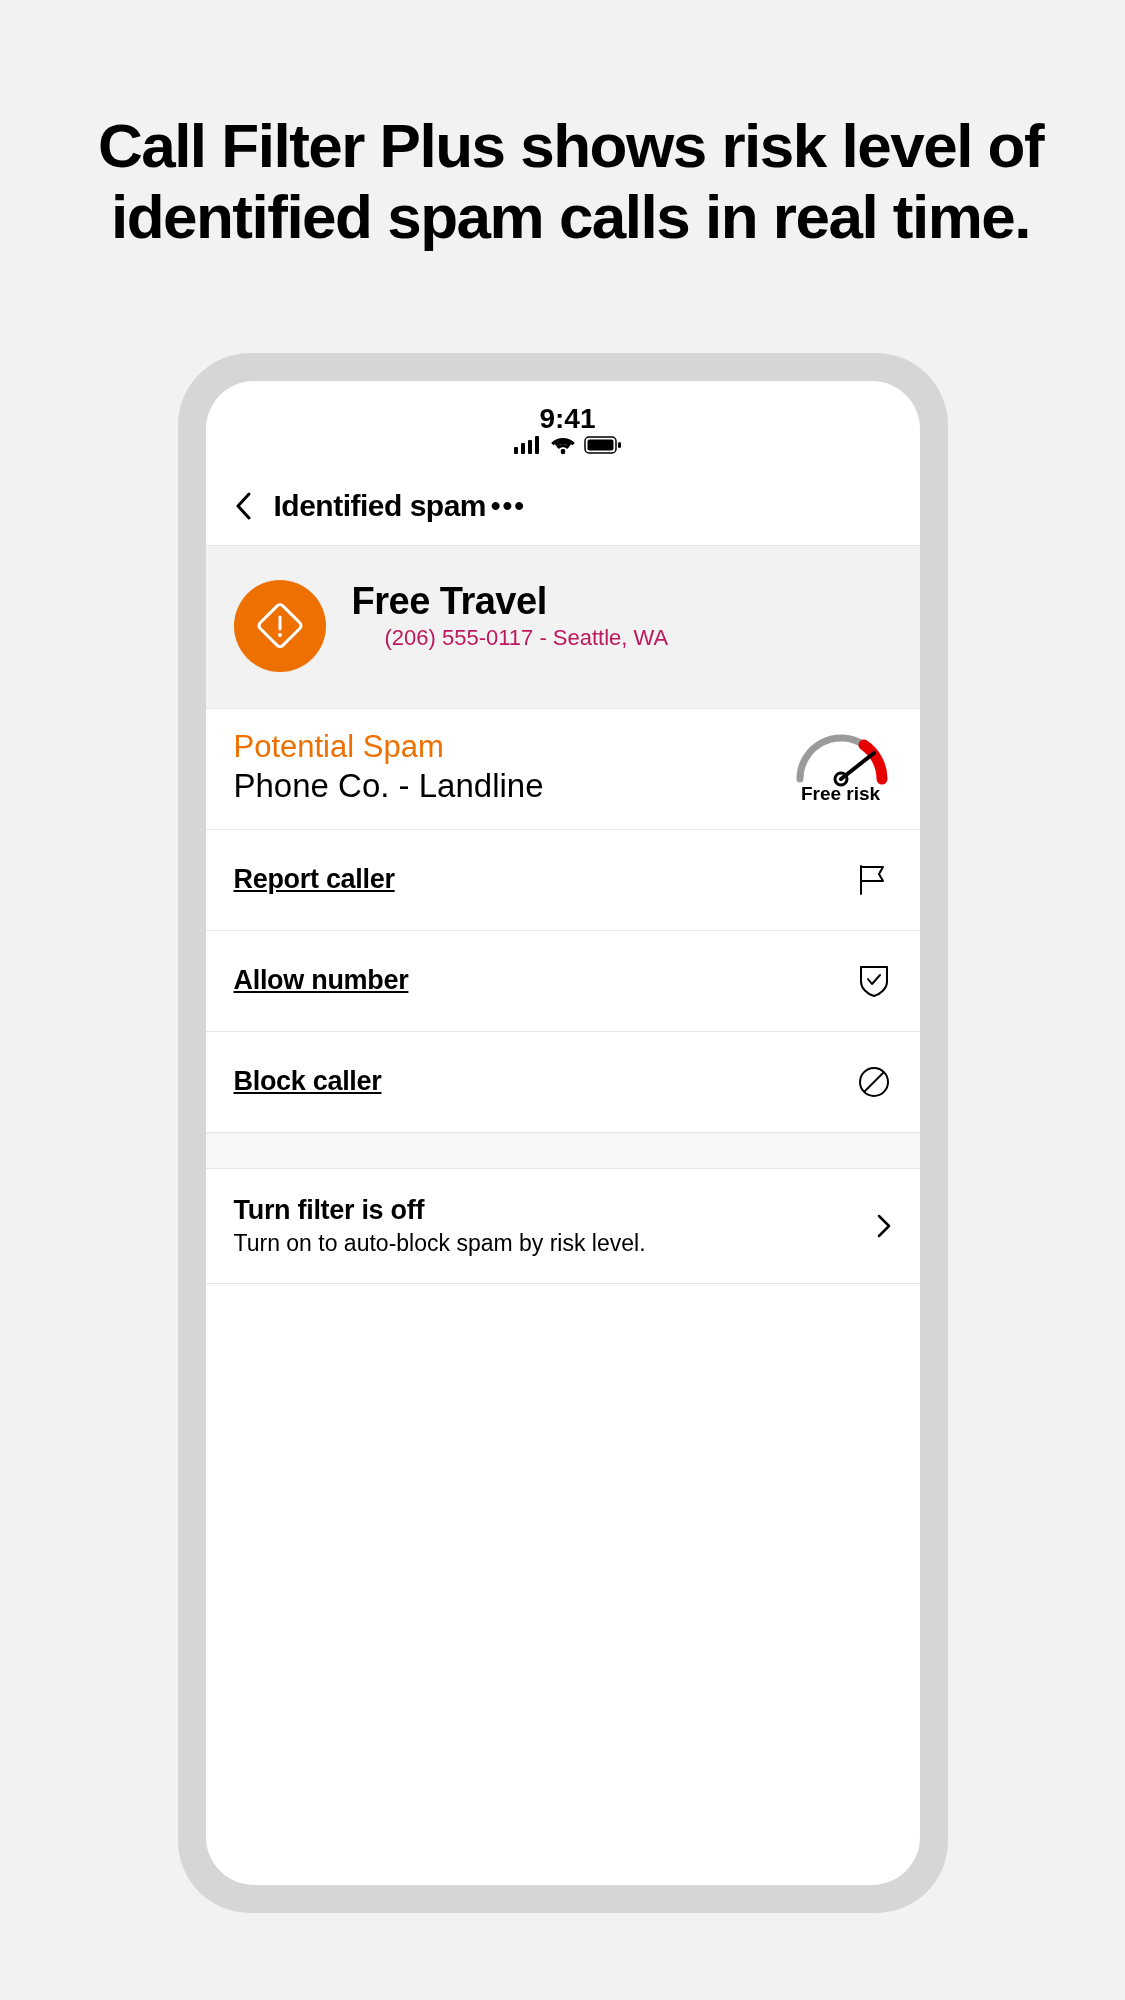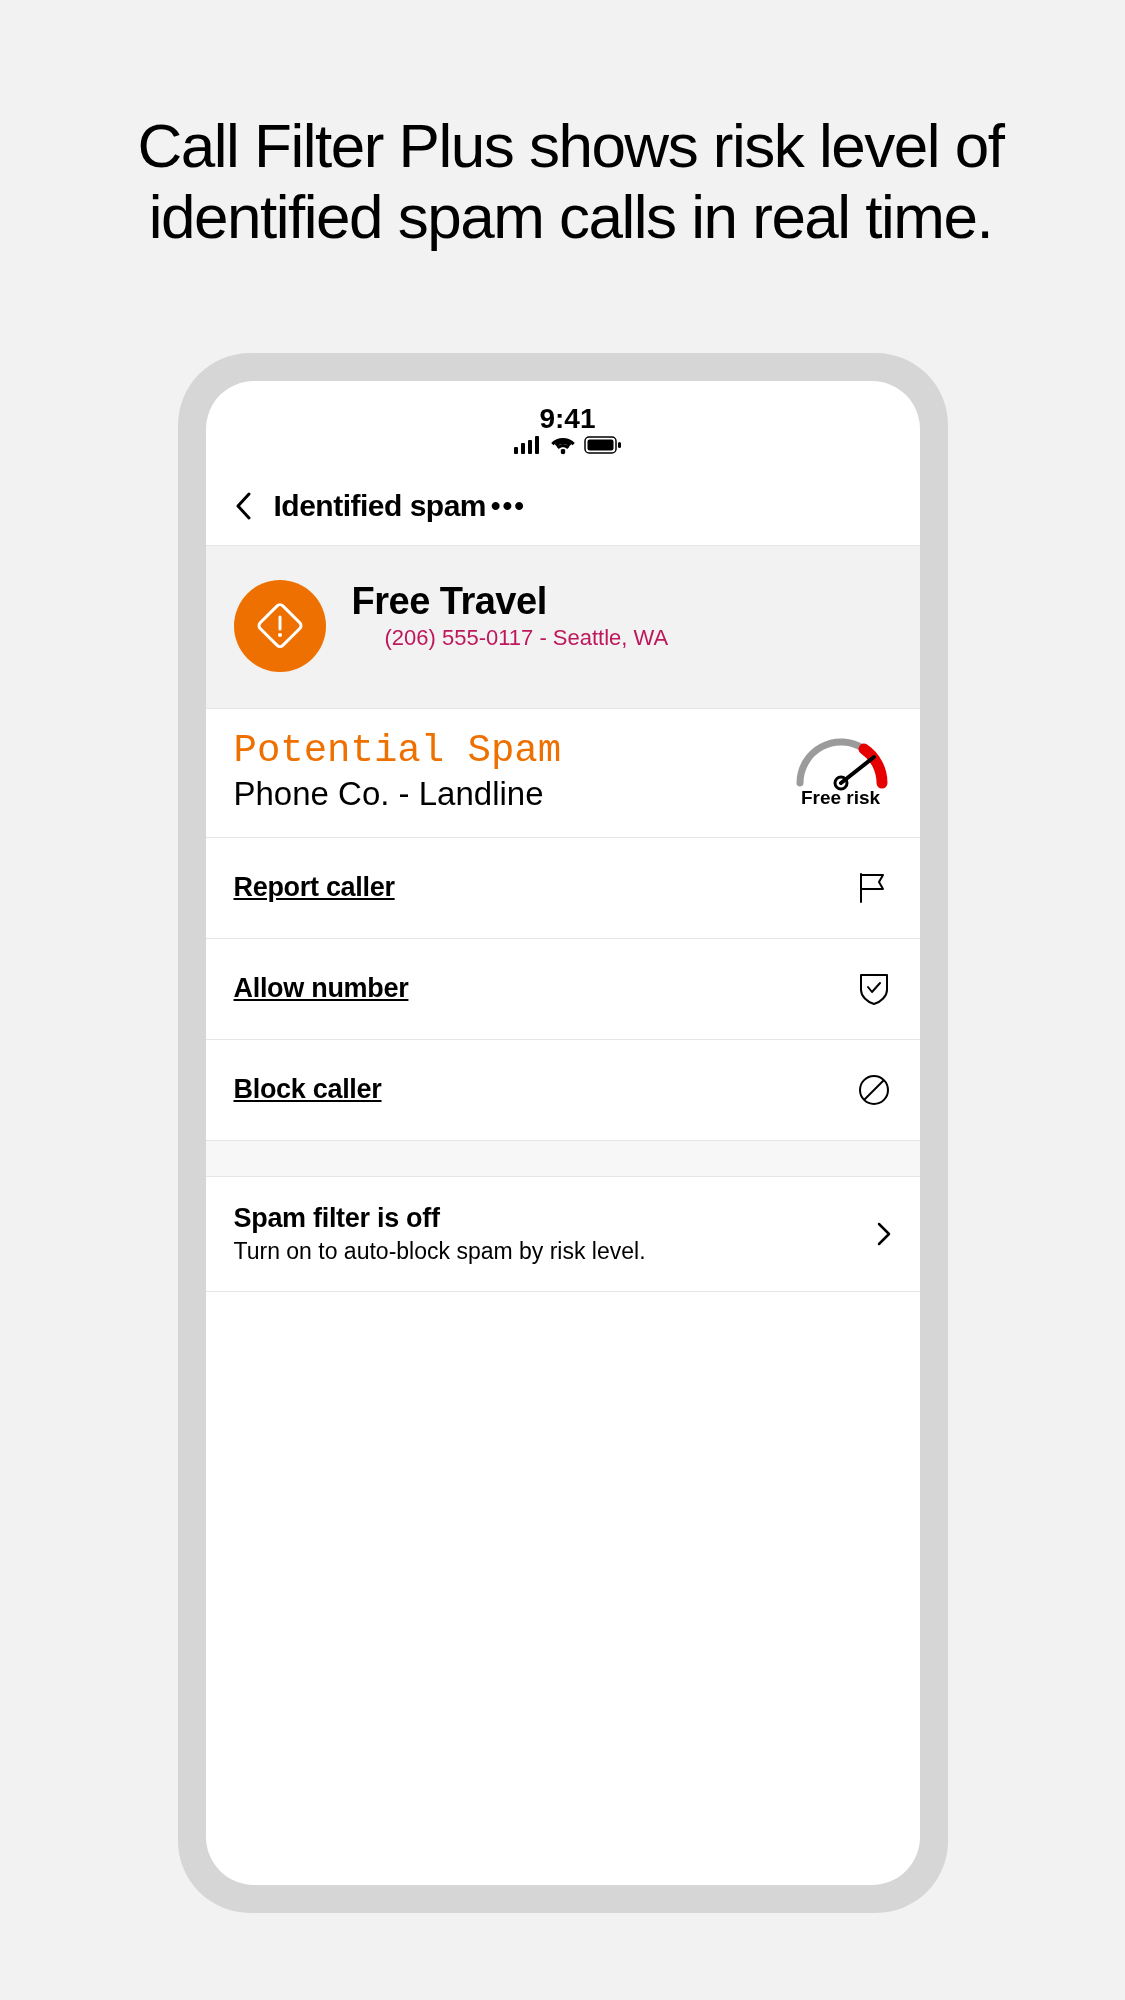--- a/index.html
+++ b/index.html
@@ -7,21 +7,21 @@
       font-family: -apple-system, BlinkMacSystemFont, "Helvetica Neue", Arial, sans-serif;
       background: #f2f2f2;
       width: 1125px;
       height: 2000px;
       display: flex;
       flex-direction: column;
       align-items: center;
     }
     .headline {
       font-size: 62px;
-      font-weight: 400;
+      font-weight: 700;
       text-align: center;
       line-height: 1.15;
       margin-top: 110px;
       letter-spacing: -1.5px;
       color: #000;
       padding-left: 16px;
     }
     .phone-frame {
       margin-top: 100px;
       width: 770px;
@@ -118,24 +118,23 @@
       align-items: center;
       padding: 20px 28px 24px 28px;
       border-bottom: 1px solid #e5e5e5;
     }
     .spam-left {
       display: flex;
       flex-direction: column;
       gap: 2px;
     }
     .spam-title {
-      font-size: 39px;
+      font-size: 31px;
       color: #ed7000;
       font-weight: 400;
-      font-family: Liberation Mono, monospace;
     }
     .spam-sub {
       font-size: 33px;
       color: #000;
     }
     .gauge-container {
       display: flex;
       flex-direction: column;
       align-items: center;
       gap: 0;
@@ -293,21 +292,21 @@
           <circle cx="17" cy="17" r="14" stroke="#000" stroke-width="2" fill="none"></circle>
           <line x1="7" y1="27" x2="27" y2="7" stroke="#000" stroke-width="2"></line>
         </svg>
       </div>
     </div>
 
     <div class="spacer"></div>
 
     <div class="filter-row">
       <div class="filter-text">
-        <div class="filter-title">Spam filter is off</div>
+        <div class="filter-title">Turn filter is off</div>
         <div class="filter-sub">Turn on to auto-block spam by risk level.</div>
       </div>
       <svg width="16" height="26" viewBox="0 0 16 26">
         <path d="M3 3 L13 13 L3 23" stroke="#000" stroke-width="2.5" fill="none" stroke-linecap="round" stroke-linejoin="round"></path>
       </svg>
     </div>
 
   </div>
 </div>
 

